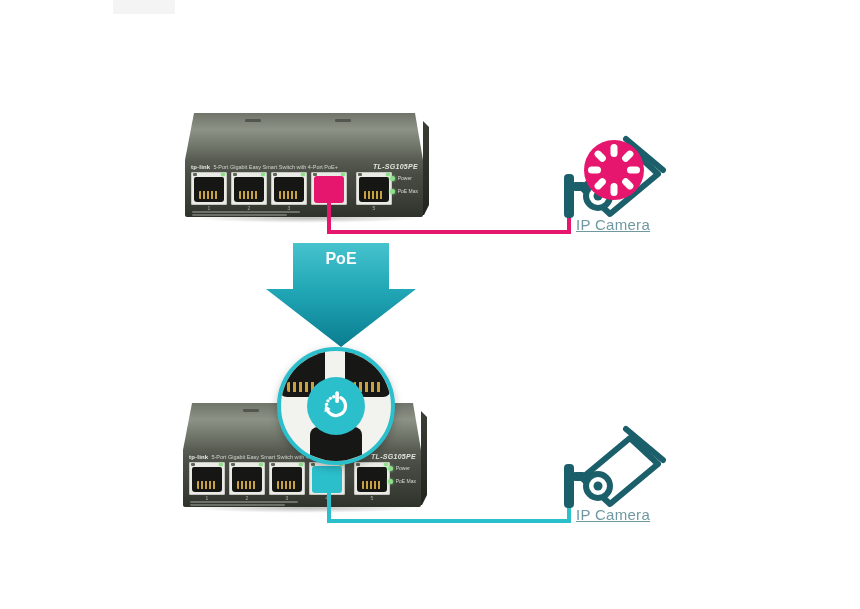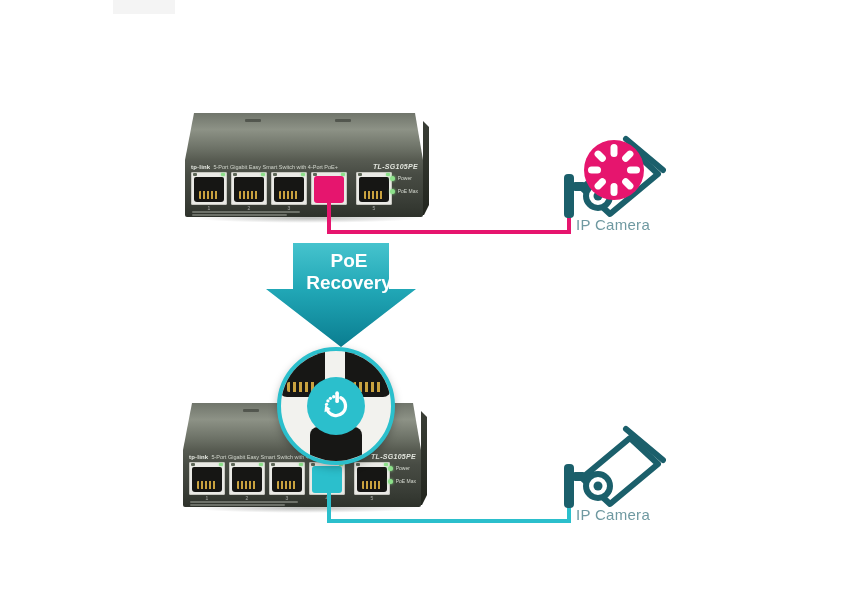--- a/index.html
+++ b/index.html
@@ -66,31 +66,31 @@
   
   .cable { position:absolute; }
   .cable.pink { background:var(--pink); }
   .cable.teal { background:var(--teal-bright); }
 
   
   .camera { width:110px; height:100px; }
   .cam-line { stroke:var(--camera-stroke); stroke-width:6; fill:none; stroke-linejoin:round; stroke-linecap:round; }
   .cam-fill { fill:var(--camera-stroke); stroke:none; }
   .cam-white { fill:#ffffff; }
-  .cam-label { width:110px; text-align:center; font-size:15px; color:var(--label-text); letter-spacing:.3px; }
+  .cam-label { width:110px; text-align:center; font-size:15px; color:var(--label-text); letter-spacing:.3px;text-decoration:underline; }
 
   
   .poe-arrow {
     left:266px; top:243px; width:150px; height:104px;
     clip-path:polygon(27px 0, 123px 0, 123px 46px, 150px 46px, 75px 104px, 0 46px, 27px 46px);
     background:linear-gradient(180deg, var(--arrow-teal-light) 0%, #21a7b6 45%, var(--arrow-teal-dark) 100%);
   }
   .poe-arrow .txt {
-    position:absolute; left:8px; top:7px; width:100%;
-    text-align:center; color:#ffffff; font-weight:bold; font-size:19px; line-height:1.18;
+    position:absolute; left:0; top:7px; width:100%;
+    text-align:center; color:#ffffff; font-weight:bold; font-size:16px; line-height:1.18;
   }
 
   
   .magnifier {
     left:277px; top:347px; width:110px; height:110px; border-radius:50%;
     border:4px solid var(--teal-bright); background:#f2f2ee; overflow:hidden; z-index:6;
     box-shadow:0 3px 8px rgba(0,0,0,.25);
   }
   .mz { position:absolute; background:#171715; border-radius:8px; }
   .mz::after { content:""; position:absolute; left:8px; right:8px; bottom:5px; height:10px;
@@ -199,21 +199,20 @@
       <rect x="54.5" y="18" width="7" height="13" rx="3.5" fill="#fff" transform="rotate(270 58 44)"></rect>
       <rect x="54.5" y="18" width="7" height="13" rx="3.5" fill="#fff" transform="rotate(315 58 44)"></rect>
     </g>
   </svg>
 </div>
 <div class="abs cam-label" style="left:558px; top:216px;">IP Camera</div>
 
 <div class="abs poe-arrow">
   <div class="txt">
     <div>PoE</div>
-    <div>Recovery</div>
   </div>
 </div>
 
 <div class="abs cable teal z3" style="left:327px; top:490px; width:4px; height:32px;"></div>
 <div class="abs cable teal z3" style="left:327px; top:519px; width:244px; height:4px;"></div>
 <div class="abs cable teal z3" style="left:567px; top:500px; width:4px; height:22px;"></div>
 
 <div class="abs switch scene-after z2" style="left:183px; top:403px;">
   <div class="sw-shadow"></div>
   <div class="sw-top">

